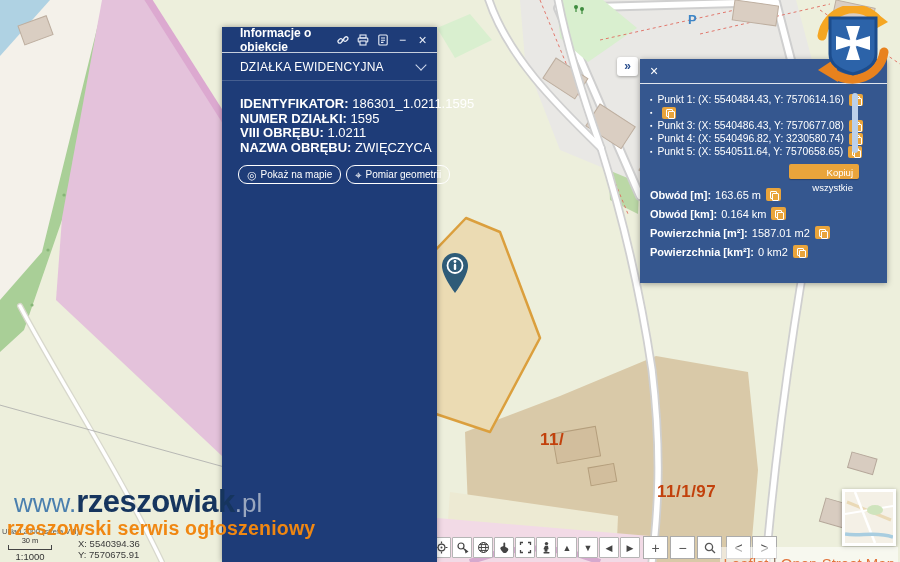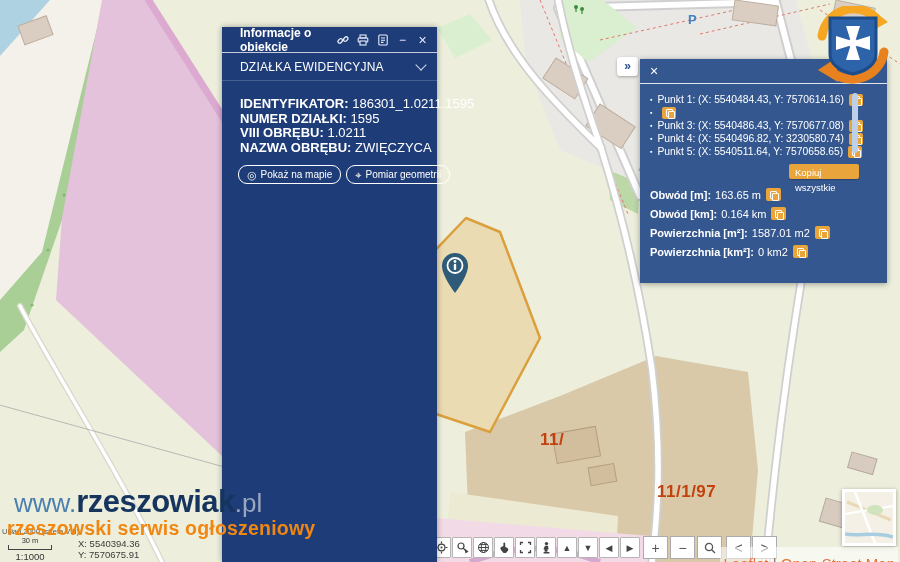--- a/index.html
+++ b/index.html
@@ -33,21 +33,21 @@
   .pm-head{display:flex;align-items:center;height:25px;padding:0 10px;border-bottom:1px solid rgba(255,255,255,.85);}
   .pm-title{font-size:13px;font-weight:bold;flex:1;}
   .pm-close{color:#fff;font-size:14px;cursor:pointer;line-height:12px;}
   .pt-row{position:absolute;left:10px;height:13px;display:flex;align-items:center;font-size:10.3px;white-space:nowrap;}
   .pt-row .bullet{font-size:7px;margin-right:5px;color:#fff;}
   .copy-btn{display:inline-block;width:14px;height:12px;background:#E9A43B;border-radius:2px;position:relative;cursor:pointer;flex:none;}
   .copy-btn:before{content:"";position:absolute;left:4px;top:2.5px;width:5px;height:6px;border:1px solid #fff;border-radius:1px;}
   .copy-btn:after{content:"";position:absolute;left:6px;top:4.5px;width:5px;height:6px;border:1px solid #fff;background:#E9A43B;border-radius:1px;}
   .pt-row .copy-btn{margin-left:5px;}
   .pm-scroll{position:absolute;left:212px;top:34px;width:6px;height:60px;background:#BCD0EA;border-radius:3px;cursor:pointer;}
-  .copy-all{position:absolute;left:149px;top:105px;width:70px;height:15px;background:#E9A43B;border:none;border-radius:2px;color:#fff;font-size:9.5px;line-height:15px;text-align:left;cursor:pointer;box-shadow:0 1px 1px rgba(0,0,0,.25);}
+  .copy-all{position:absolute;left:149px;top:105px;width:70px;height:15px;background:#E9A43B;border:none;border-radius:2px;color:#fff;font-size:9.5px;line-height:15px;text-align:right;cursor:pointer;box-shadow:0 1px 1px rgba(0,0,0,.25);}
   .res-row{position:absolute;left:10px;height:17px;display:flex;align-items:center;font-size:11px;white-space:nowrap;}
   .res-row b{font-weight:bold;margin-right:4px;}
   .res-row .copy-btn{margin-left:5px;width:15px;height:13px;}
   .collapse-btn{position:absolute;left:617px;top:57px;width:21px;height:19px;background:#fff;border-radius:3px;color:#2B4F8E;font-size:12px;font-weight:bold;text-align:center;line-height:18px;box-shadow:0 1px 3px rgba(0,0,0,.3);cursor:pointer;}
 
   
   .tb-btn{position:absolute;top:537px;width:20px;height:21px;background:#fff;border:1px solid #B5B5B5;border-radius:1px;display:flex;align-items:center;justify-content:center;color:#444;font-size:9px;cursor:pointer;padding:0;}
   .tb-btn svg{display:block;}
   .tb-big{position:absolute;top:536px;width:25px;height:23px;background:#fff;border:1px solid #ABABAB;display:flex;align-items:center;justify-content:center;color:#555;font-size:14px;cursor:pointer;padding:0;}
 

